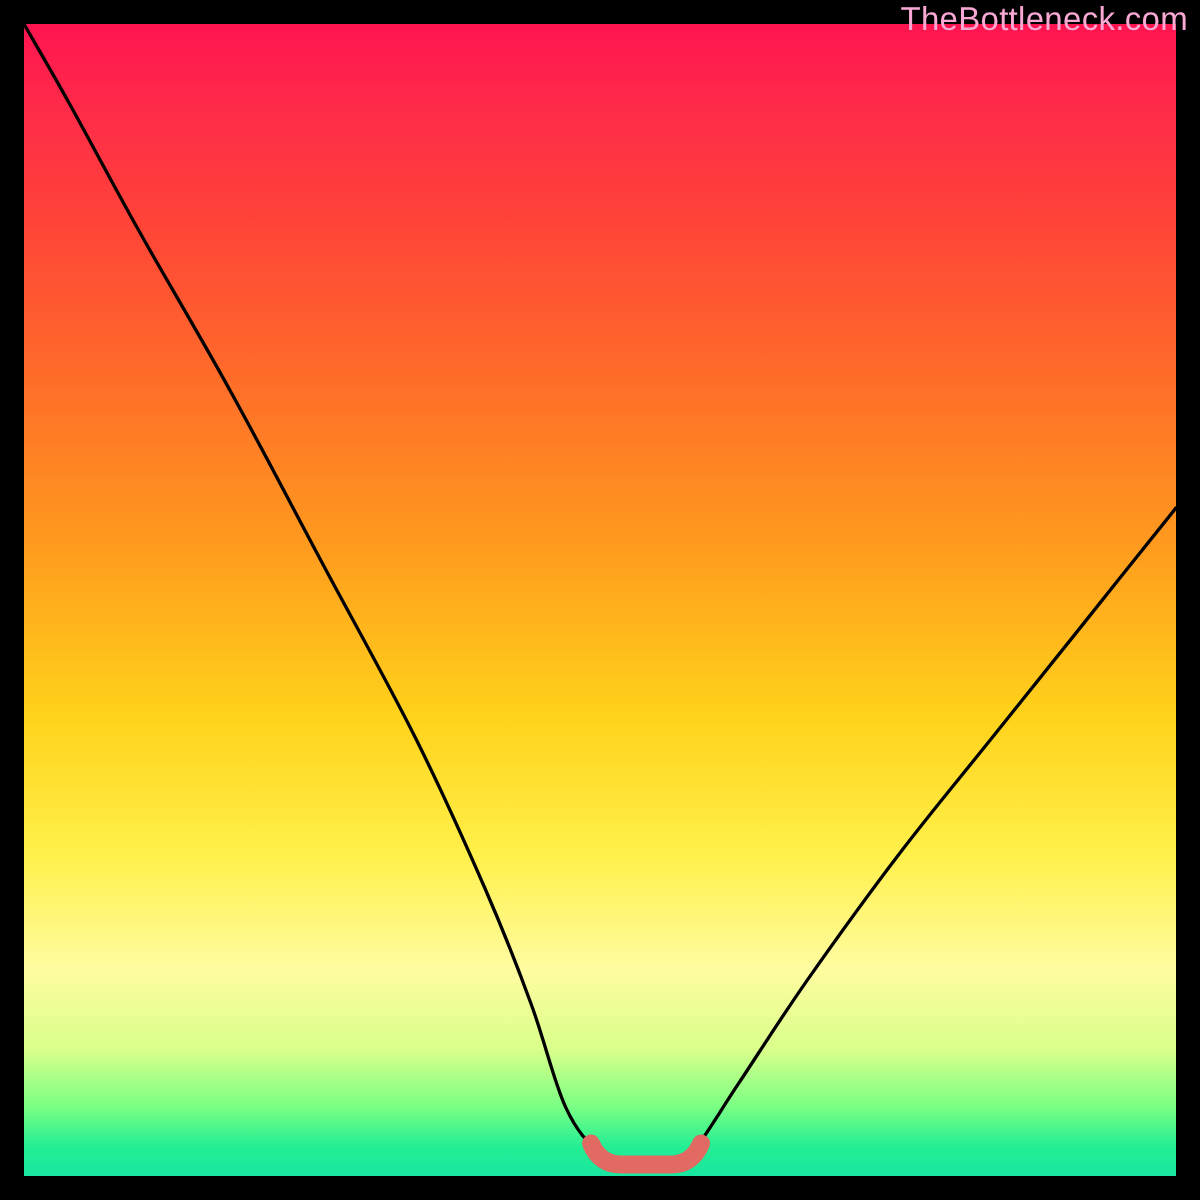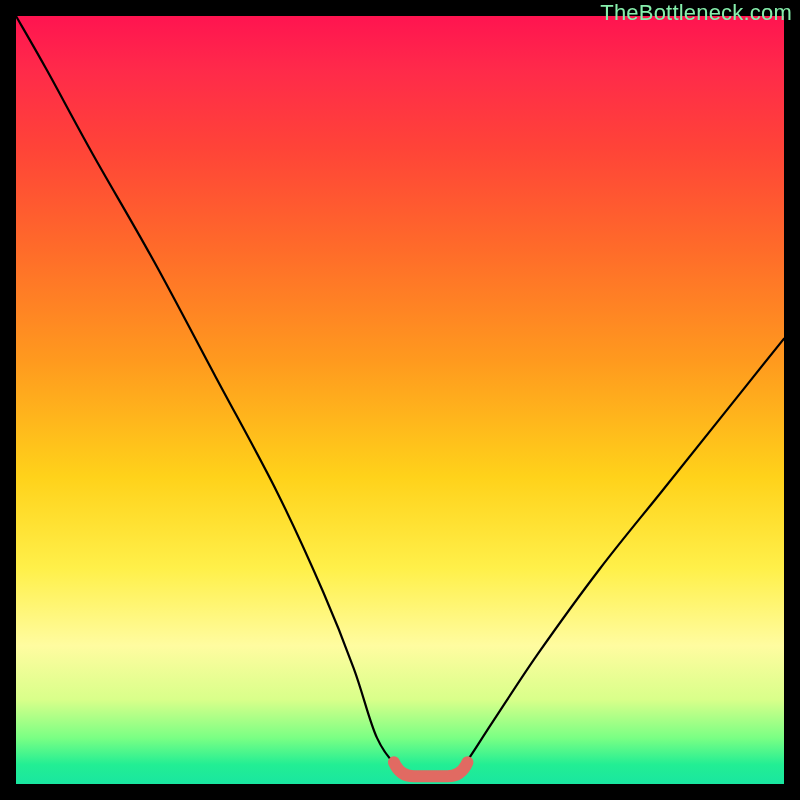--- a/index.html
+++ b/index.html
@@ -41,21 +41,21 @@
       #19e6a0 100%
     );
   }
   .watermark {
     position: absolute;
     top: 0px;
     right: 8px;
     font-family: Arial, Helvetica, sans-serif;
     font-size: 22px;
     font-weight: 500;
-    color: #86efac;
+    color: #f9a8d4;
     letter-spacing: 0.2px;
     user-select: none;
   }
   svg.curve {
     position: absolute;
     left: 0;
     top: 0;
     width: 768px;
     height: 768px;
     overflow: visible;

